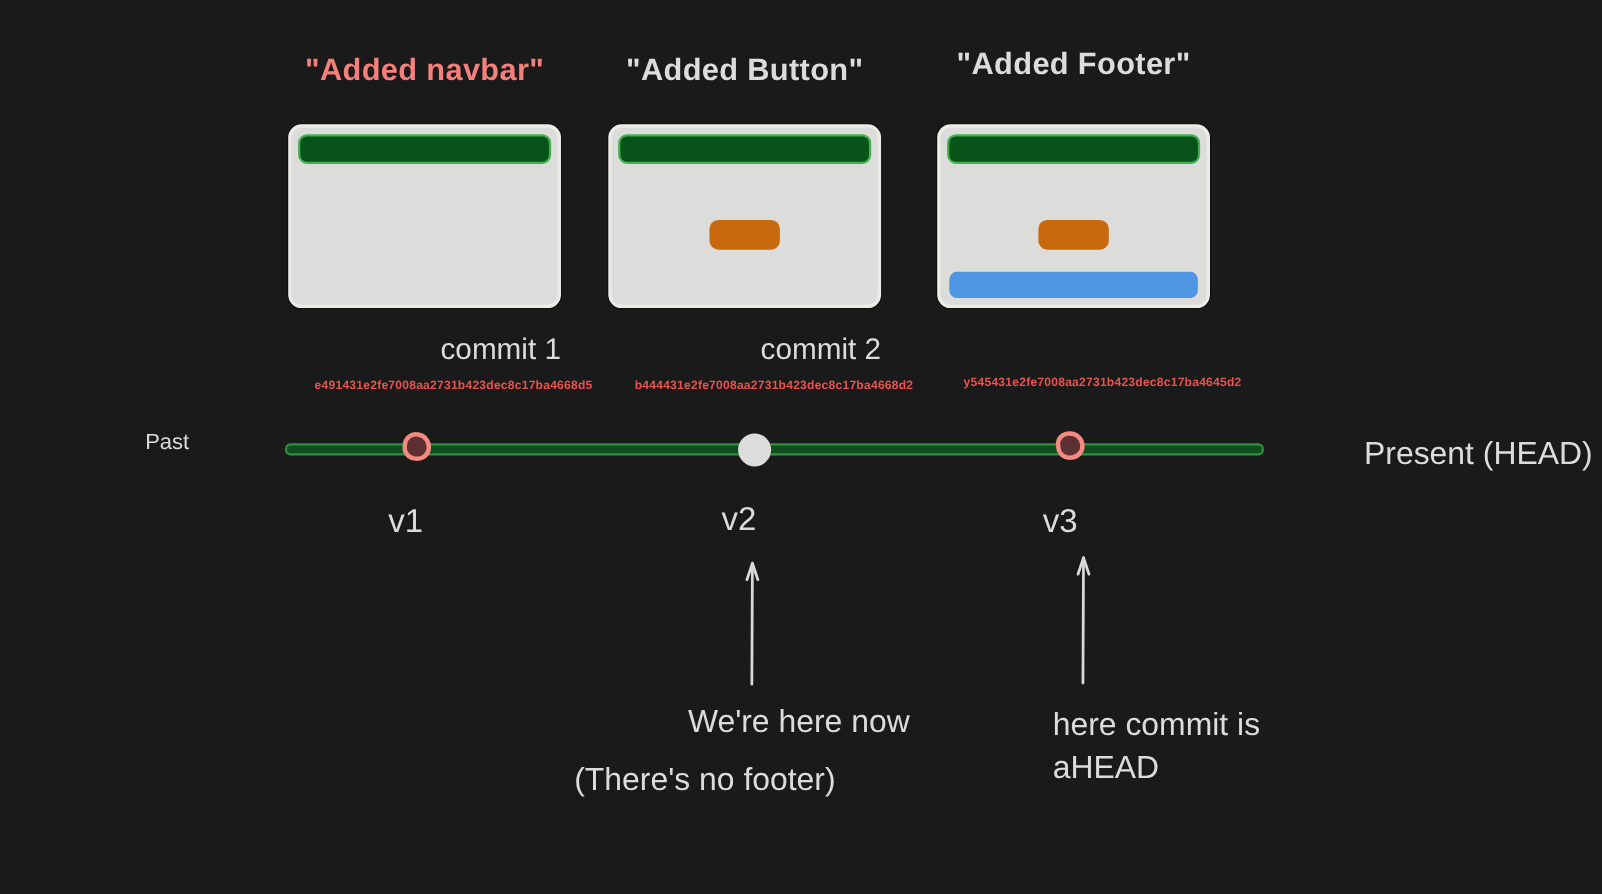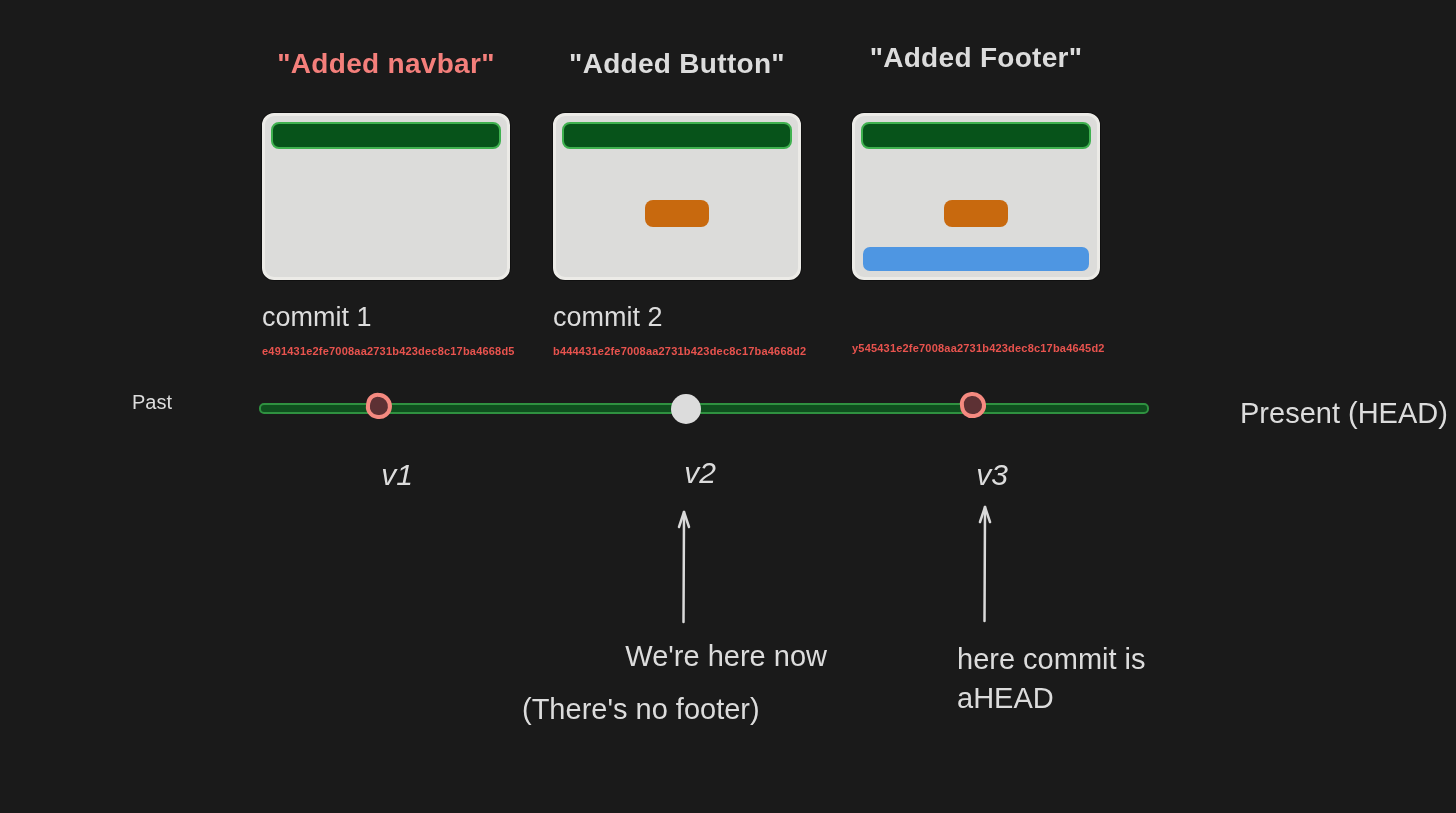--- a/index.html
+++ b/index.html
@@ -22,39 +22,39 @@
   .col-3 .commit-message { top:42px; }
   .browser-card { position:absolute; top:113px; left:0; width:248px; height:167px;
     background:var(--card-body); border:3px solid var(--card-outline); border-radius:12px;
     box-shadow:0 0 0 1px rgba(0,0,0,.35); }
   .mock-navbar { position:absolute; top:6px; left:6px; right:6px; height:27px;
     background:var(--nav-green); border:2px solid var(--nav-border); border-radius:8px; }
   .mock-button { position:absolute; top:84px; left:50%; transform:translateX(-50%);
     width:64px; height:27px; background:var(--btn-orange); border-radius:8px; }
   .mock-footer { position:absolute; bottom:6px; left:8px; right:8px; height:24px;
     background:var(--footer-blue); border-radius:7px; }
-  .commit-label { position:absolute; top:302px; width:100%; text-align:left;
+  .commit-label { position:absolute; top:302px; width:100%; text-align:right;
     font-size:27px; color:var(--text); }
   .col-3 .commit-label { top:298px; }
   .commit-hash { position:absolute; top:345px; width:100%; text-align:center;
-    font-size:11px; font-weight:700; color:var(--hash-red); letter-spacing:0.2px; }
+    font-size:11px; font-weight:700; color:var(--hash-red); letter-spacing:0.2px;margin-left:24px; }
   .col-3 .commit-hash { top:342px; }
 
   
   .past-label { position:absolute; left:132px; top:391px; font-size:20px; color:var(--text); }
   .present-label { position:absolute; left:1240px; top:397px; font-size:29px; color:var(--text); }
   .timeline-bar { position:absolute; left:259px; top:403px; width:890px; height:11px;
     background:var(--tl-green); border:2px solid var(--tl-border); border-radius:5px; }
   .dot { position:absolute; }
   .dot-maroon { width:26px; height:26px; background:var(--dot-maroon);
     border:4px solid var(--dot-ring); border-radius:46% 54% 50% 48%; }
   .dot-v1 { left:366px; top:393px; transform:rotate(8deg); }
   .dot-v3 { left:960px; top:392px; transform:rotate(-6deg); }
   .dot-white { width:30px; height:30px; background:var(--dot-white); border-radius:50%; left:671px; top:394px; }
-  .v-label { position:absolute; width:60px; text-align:right; font-size:30px; color:var(--text);font-style:italic; }
+  .v-label { position:absolute; width:60px; text-align:left; font-size:30px; color:var(--text); }
   .v-1 { left:353px; top:458px; } .v-2 { left:656px; top:456px; } .v-3 { left:948px; top:458px; }
 
   
   .arrow { position:absolute; }
   .arrow path { stroke:var(--arrow); stroke-width:2.5; fill:none; stroke-linecap:round; }
   .arrow-1 { left:674px; top:506px; }
   .arrow-2 { left:975px; top:501px; }
 
   
   .annot { position:absolute; color:var(--text); font-size:29px; }

